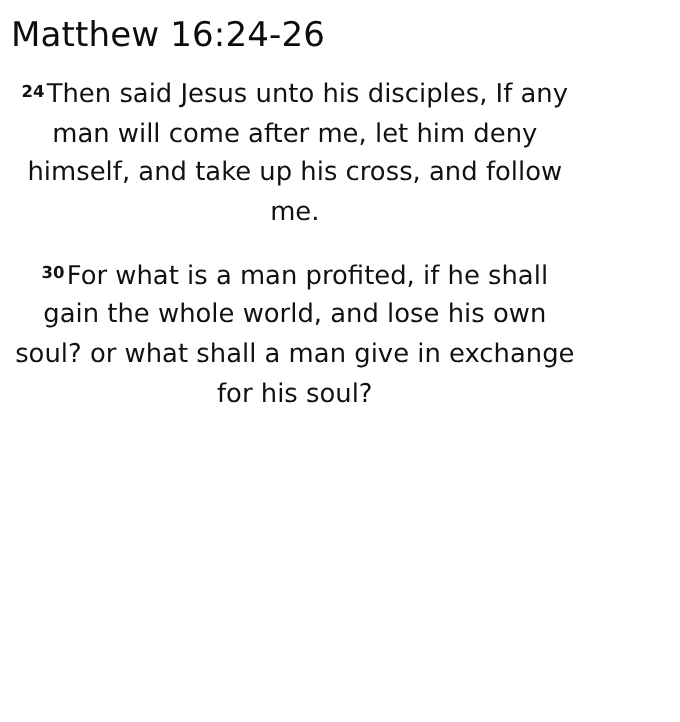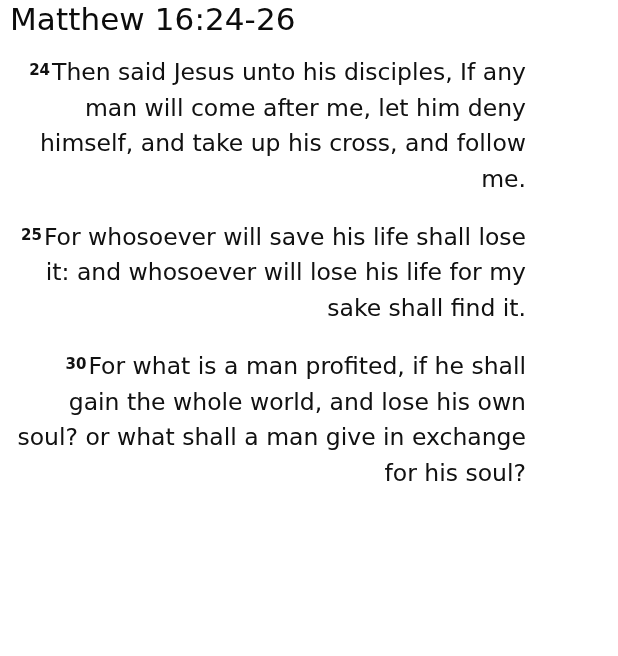--- a/index.html
+++ b/index.html
@@ -11,37 +11,37 @@
     width: 618px;
     height: 656px;
     overflow: hidden;
     font-family: "DejaVu Sans", sans-serif;
     color: #0f0f0f;
   }
   .page {
     box-sizing: border-box;
     width: 540px;
     height: 656px;
-    padding: 1px 14px 0 10px;
+    padding: 14px 14px 0 10px;
     background: #ffffff;
   }
   .passage-title {
     font-size: 31px;
     font-weight: 400;
     line-height: 1.22;
     letter-spacing: 0.1px;
     margin: 0 0 16px 0;
     color: #0c0c0c;
   }
   .verse {
     font-size: 23.5px;
     line-height: 1.52;
     margin: 0 0 22px 0;
     color: #111111;
-    text-align: right;
+    text-align: center;
   }
   .verse:last-child {
     margin-bottom: 0;
   }
   .verse-num {
     font-size: 15px;
     font-weight: 700;
     vertical-align: 5px;
     margin-right: 2px;
     color: #111111;
@@ -54,21 +54,18 @@
 <body>
 
 <div class="page">
 
   <h1 class="passage-title">Matthew 16:24-26</h1>
 
   <p class="verse">
     <span class="verse-num">24</span><span class="verse-text">Then said Jesus unto his disciples, If any man will come after me, let him deny himself, and take up his cross, and follow me.</span>
   </p>
 
-  <p class="verse">
-    <span class="verse-num">25</span><span class="verse-text">For whosoever will save his life shall lose it: and whosoever will lose his life for my sake shall find it.</span>
-  </p>
 
   <p class="verse">
     <span class="verse-num">30</span><span class="verse-text">For what is a man profited, if he shall gain the whole world, and lose his own soul? or what shall a man give in exchange for his soul?</span>
   </p>
 
 </div>
 
 </body></html>

